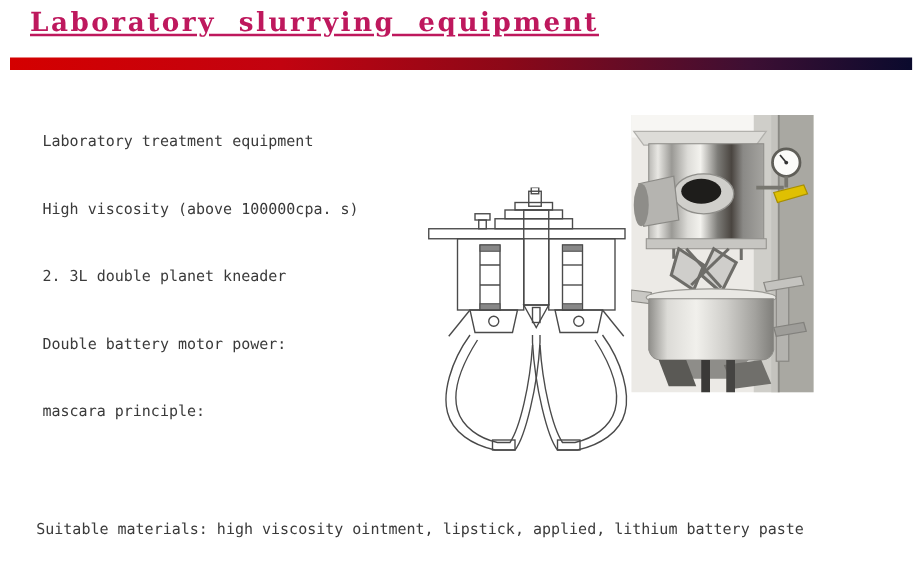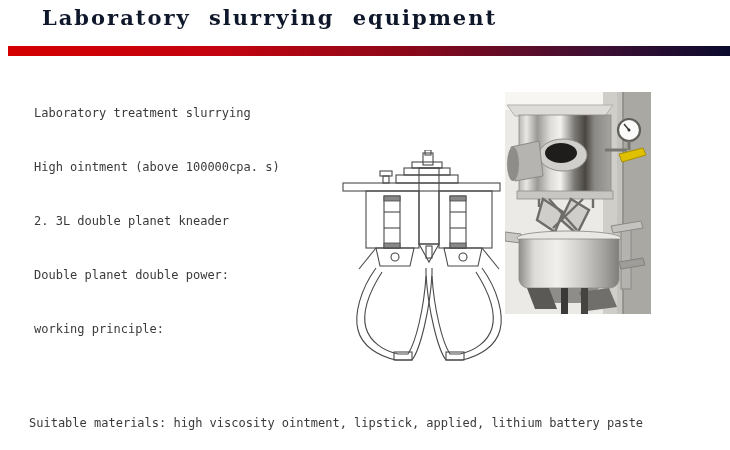--- a/index.html
+++ b/index.html
@@ -1,45 +1,45 @@
 <!DOCTYPE html>
 <html><head>
 <meta charset="utf-8">
 <style>
   html,body{margin:0;padding:0;background:#ffffff;}
   .page{position:relative;width:730px;height:450px;background:#ffffff;overflow:hidden;
         font-family:"DejaVu Sans Mono","Liberation Mono",monospace;}
-  .title{position:absolute;left:42px;top:5px;margin:0;
+  .title{position:absolute;left:24px;top:5px;margin:0;
          font-family:"DejaVu Serif","Liberation Serif",serif;
-         font-size:21px;font-weight:bold;color:#0f172a;
-         letter-spacing:2px;word-spacing:9px;white-space:nowrap;}
+         font-size:21px;font-weight:bold;color:#be185d;
+         letter-spacing:2px;word-spacing:9px;white-space:nowrap;text-decoration:underline;}
   .accent-bar{position:absolute;left:8px;top:46px;width:722px;height:10px;}
   .specs{position:absolute;left:34px;top:68px;
          font-size:12px;line-height:18px;color:#3a3a3a;white-space:pre;}
   .footer{position:absolute;left:29px;top:381px;
           font-size:12px;line-height:17px;color:#3a3a3a;white-space:pre;}
   .diagram{position:absolute;left:338px;top:150px;}
   .photo{position:absolute;left:505px;top:92px;}
   .dline{stroke:#4a4a4a;fill:none;stroke-width:1.1;}
 </style>
 </head>
 <body>
 
 <div class="page">
 
   <h1 class="title">Laboratory slurrying equipment</h1>
 
   <div class="accent-bar" style="background:linear-gradient(90deg,#d40000 0%,#c20310 30%,#8c0818 55%,#3d0f33 82%,#0a0a2d 100%)"></div>
 
   <div class="specs">
-    <div>Laboratory treatment slurrying</div>
-    <div>High ointment (above 100000cpa. s)</div>
+    <div>Laboratory treatment equipment</div>
+    <div>High viscosity (above 100000cpa. s)</div>
     <div>2. 3L double planet kneader</div>
-    <div>Double planet double power:</div>
-    <div>working principle:</div>
+    <div>Double battery motor power:</div>
+    <div>mascara principle:</div>
     
     
     
     
     
     
   </div>
 
   <svg class="diagram" width="170" height="218" viewBox="0 0 170 218">
     <defs>

